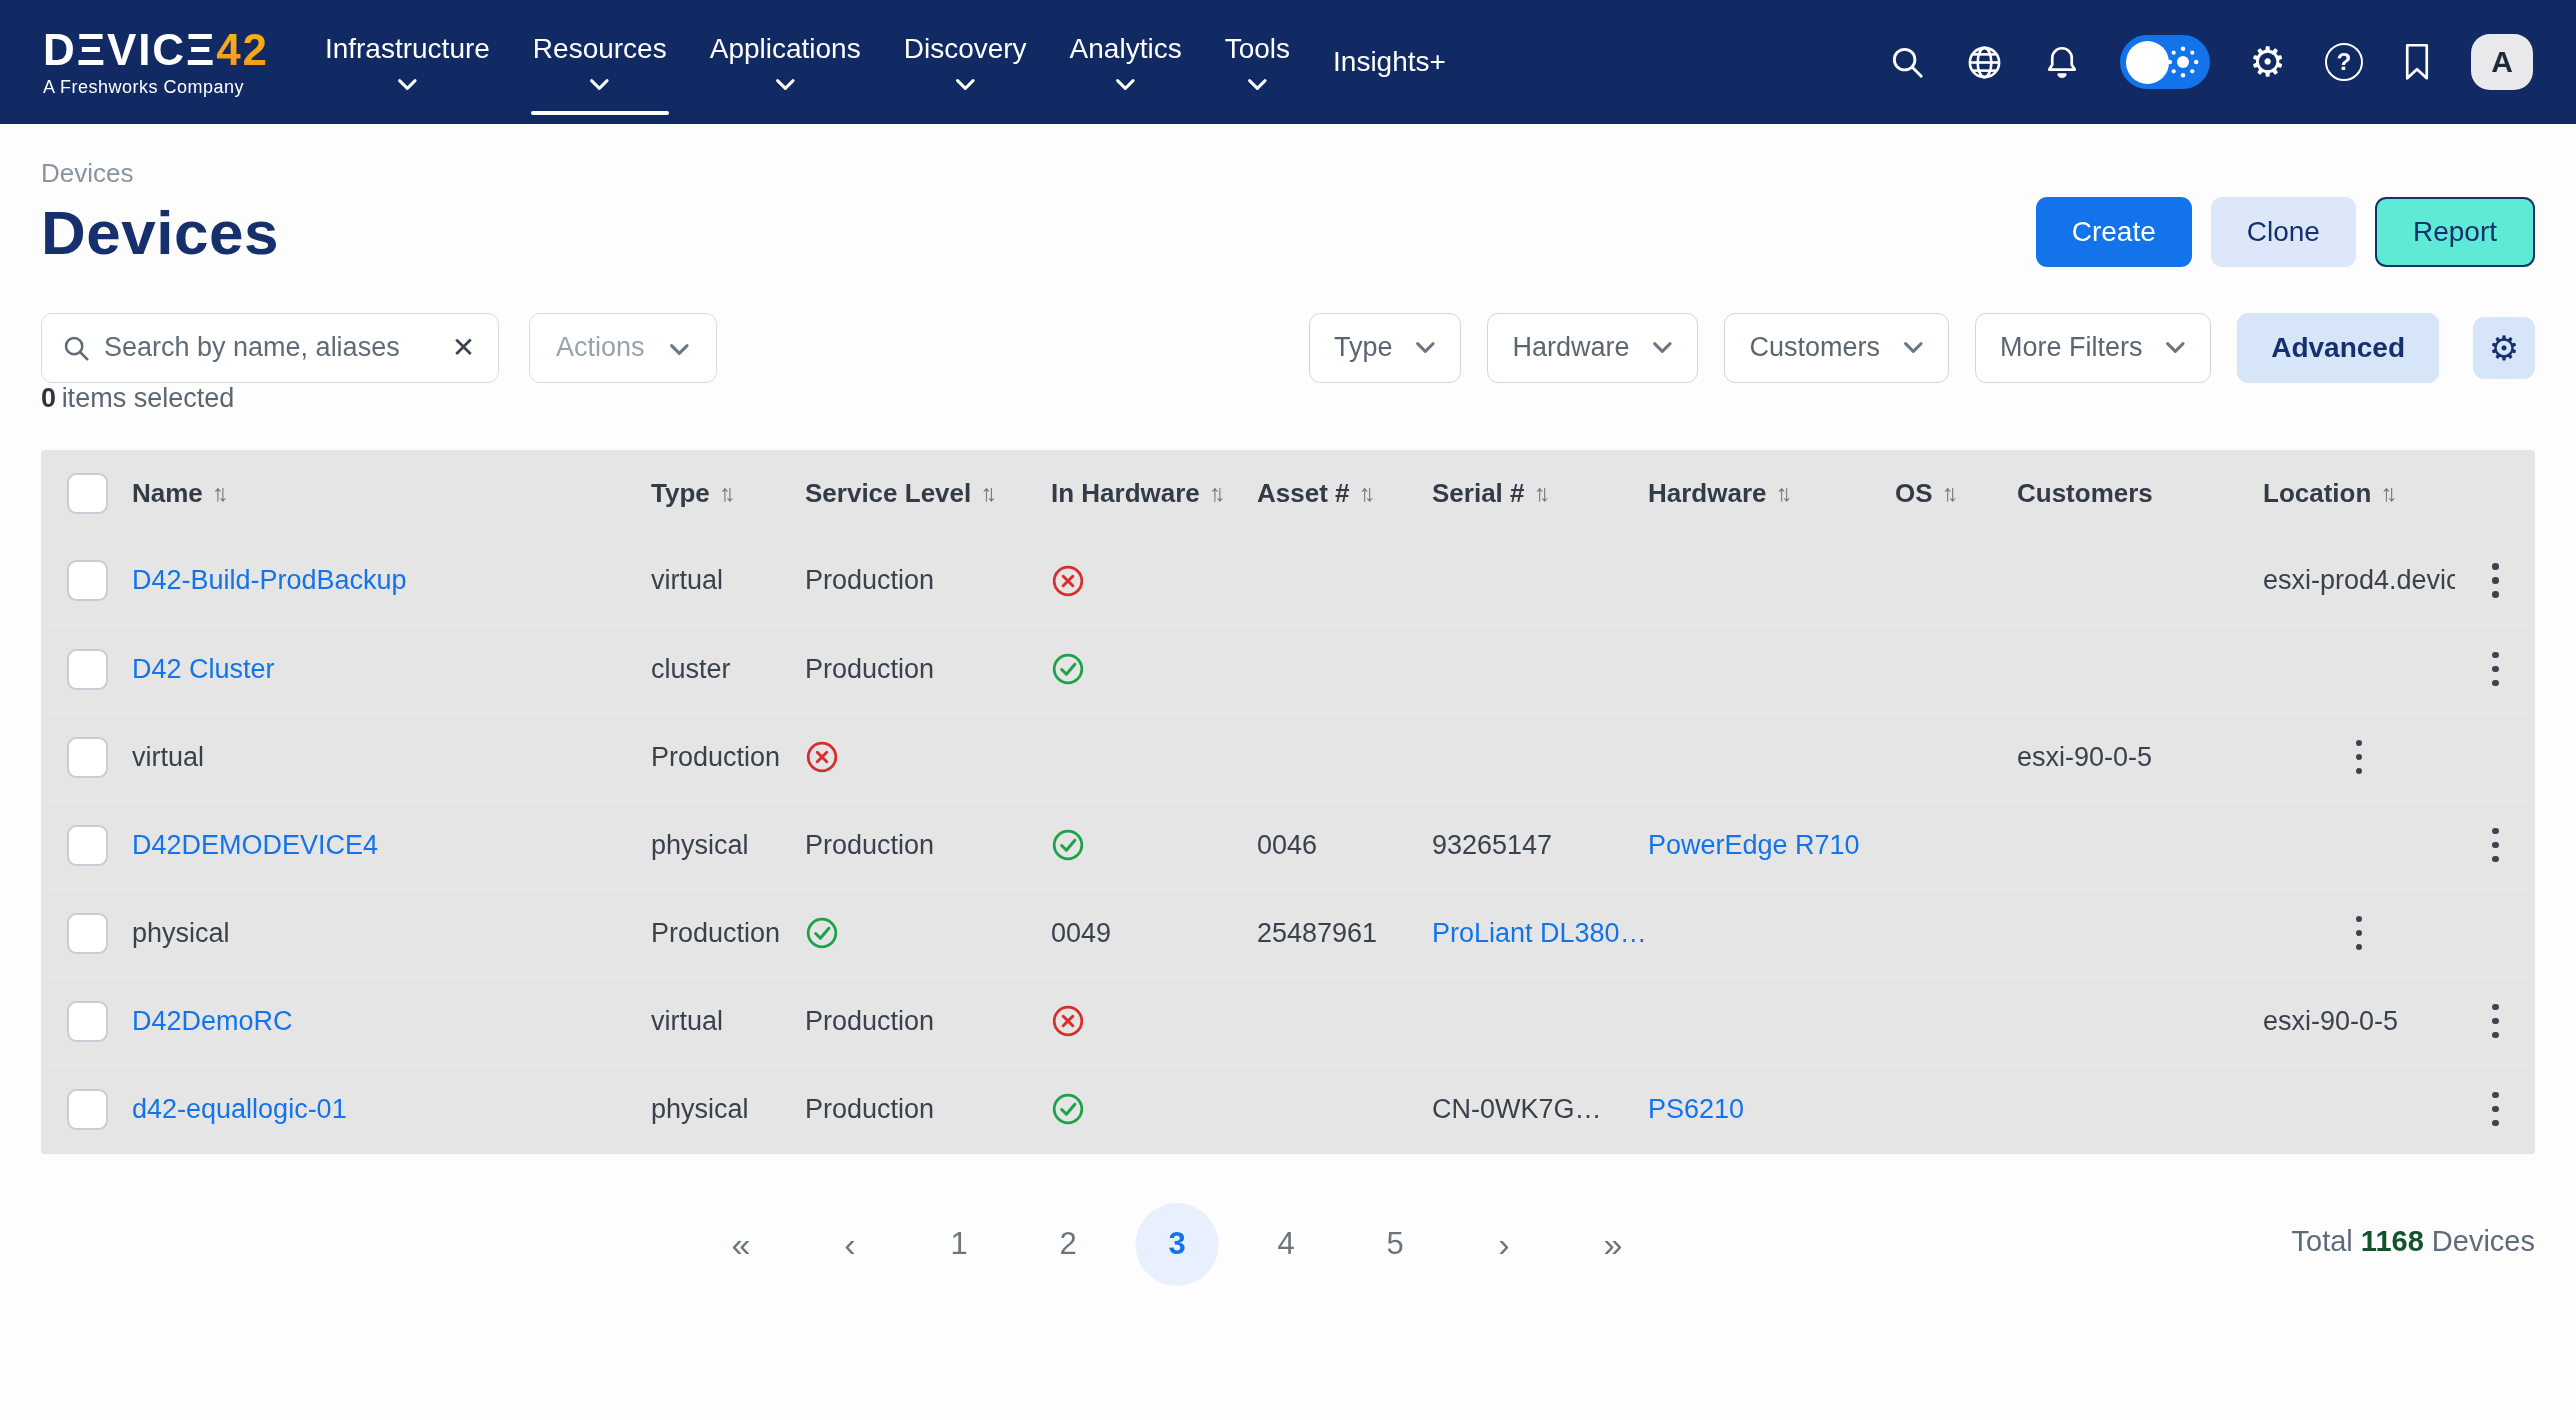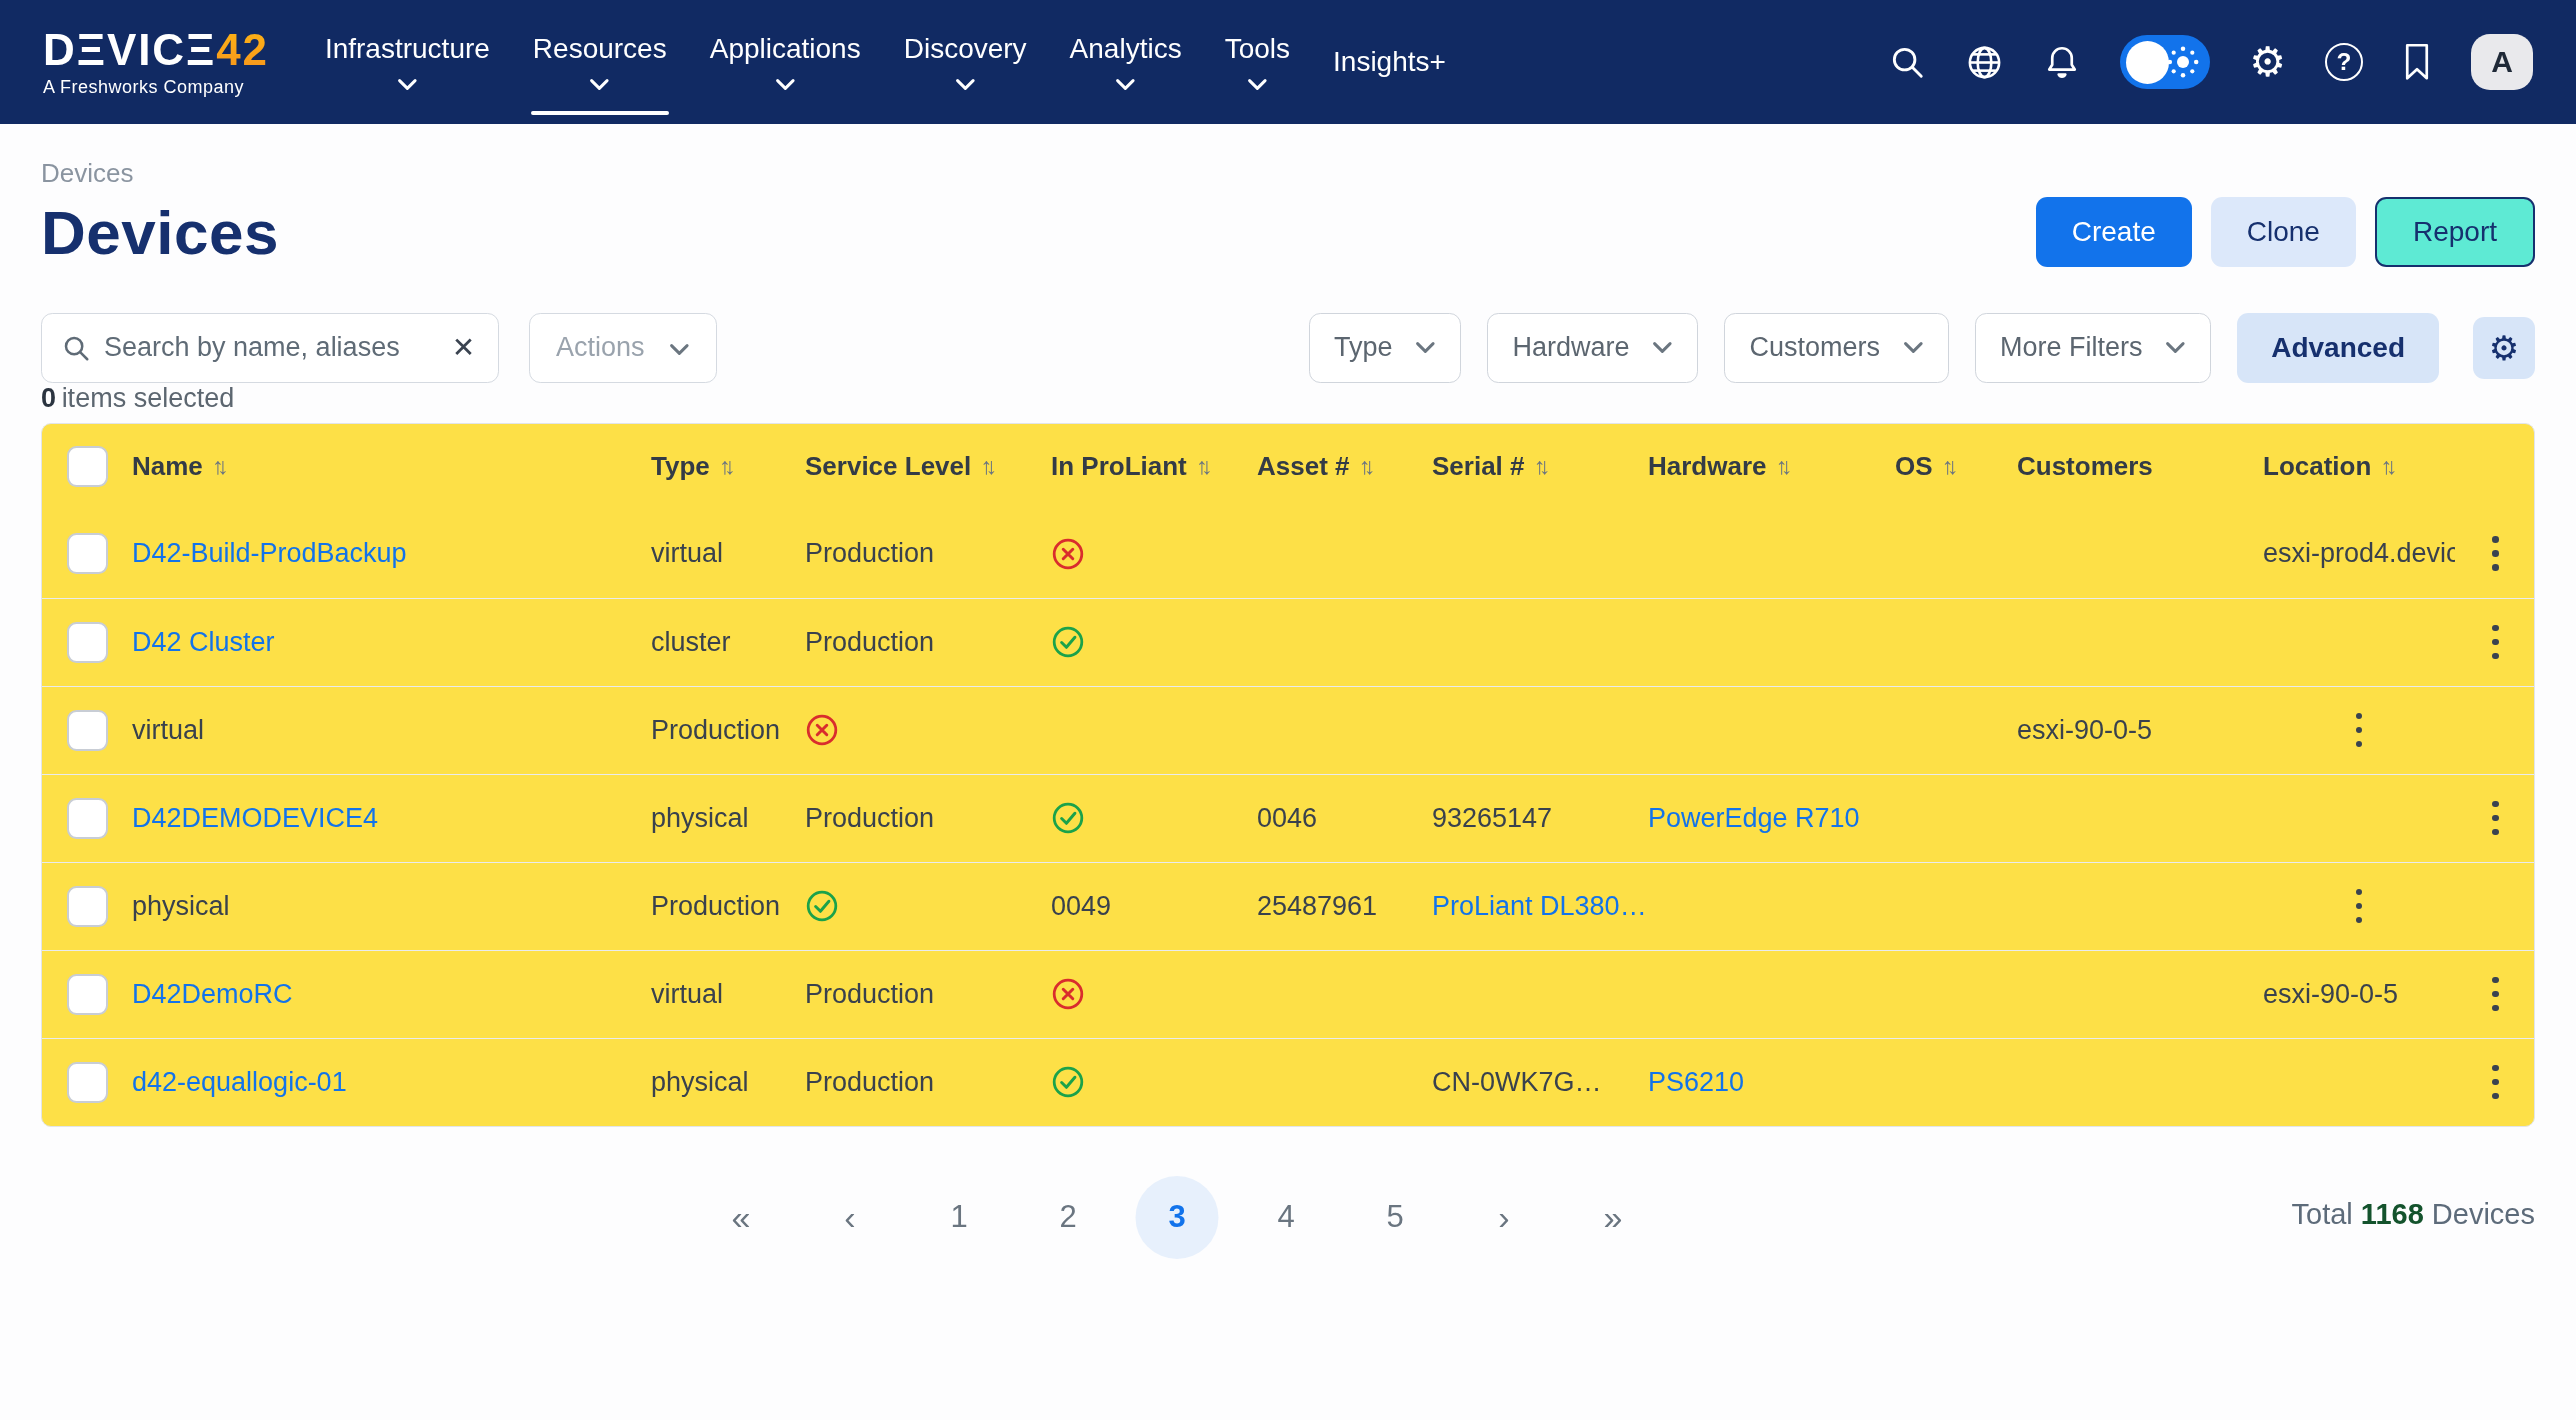--- a/index.html
+++ b/index.html
@@ -63,21 +63,21 @@
   .advanced-btn { margin-left:26px; height:70px; border:none; border-radius:11.3px; background:#D7E5F8;
     color:#16306E; font-size:28px; font-weight:700; padding:0 34px; cursor:pointer; font-family:inherit; }
   .table-gear-btn { margin-left:34px; width:62px; height:62px; border-radius:11.3px; background:#D7E5F8;
     border:none; color:#16306E; font-size:34px; display:flex; align-items:center; justify-content:center;
     cursor:pointer; }
 
   .selection-line { font-size:27px; color:#5C6670; }
   .selection-line b { color:#2B3440; margin-right:5.6px; }
 
   
-  .table { margin-top:9px; border:1.9px solid #E2E5E9; border-radius:10px; background:#fde047;
+  .table { margin-top:36px; border:1.9px solid #E2E5E9; border-radius:3px; background:#e5e5e5;
     overflow:hidden; }
   .tr { display:grid; grid-template-columns:90px 519px 154px 246px 206px 175px 216px 247px 122px 246px 192px 81px;
     align-items:center; height:88px; }
   .tr.head { height:86px; }
   .tr + .tr { border-top:1.9px solid #E9EBEE; }
   .th { font-size:26px; font-weight:700; color:#333B46; display:flex; align-items:center; gap:9.4px; }
   .sort-glyph { font-size:23.5px; color:#6A7480; letter-spacing:-6.6px; padding-right:6.6px; cursor:pointer; }
   .td { font-size:27px; color:#39414D; overflow:hidden; white-space:nowrap; padding-right:13px; }
   .cell-check { display:flex; justify-content:center; }
   .checkbox { width:41px; height:41px; border:2.8px solid #C8CDD5; border-radius:9.4px; background:#fff;
@@ -277,21 +277,21 @@
         </div>
         <div class="th">
           <span>Type</span>
           <span class="sort-glyph">↑↓</span>
         </div>
         <div class="th">
           <span>Service Level</span>
           <span class="sort-glyph">↑↓</span>
         </div>
         <div class="th">
-          <span>In ProLiant</span>
+          <span>In Hardware</span>
           <span class="sort-glyph">↑↓</span>
         </div>
         <div class="th">
           <span>Asset #</span>
           <span class="sort-glyph">↑↓</span>
         </div>
         <div class="th">
           <span>Serial #</span>
           <span class="sort-glyph">↑↓</span>
         </div>

